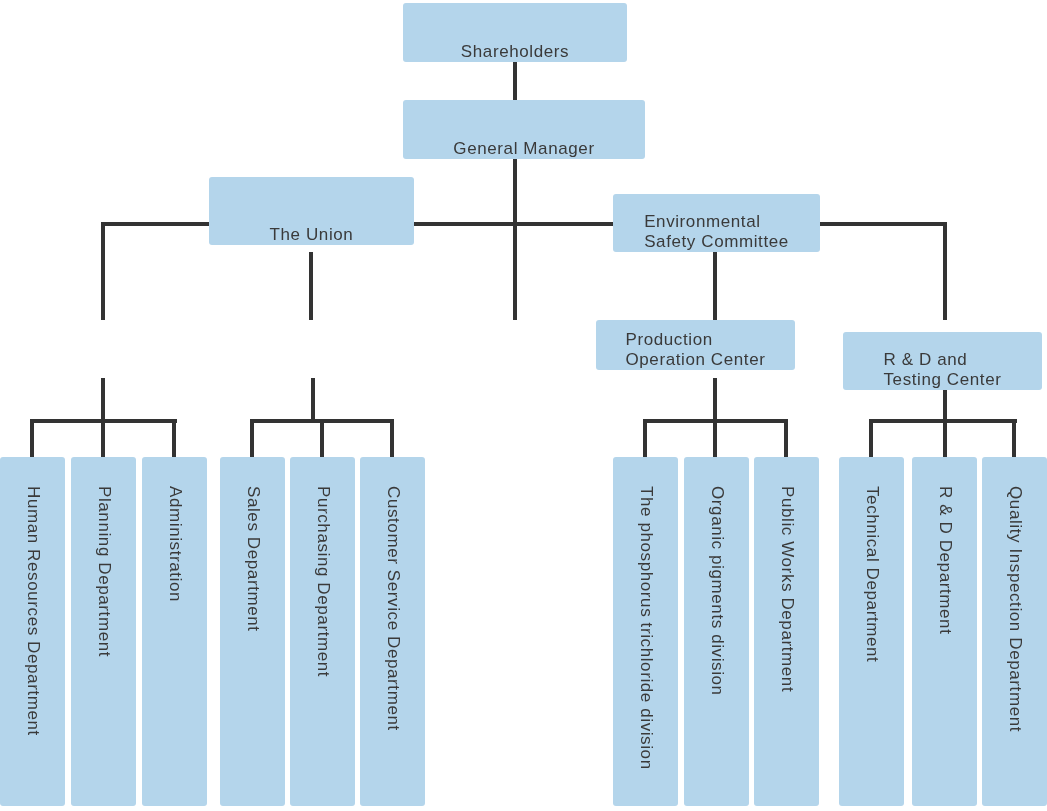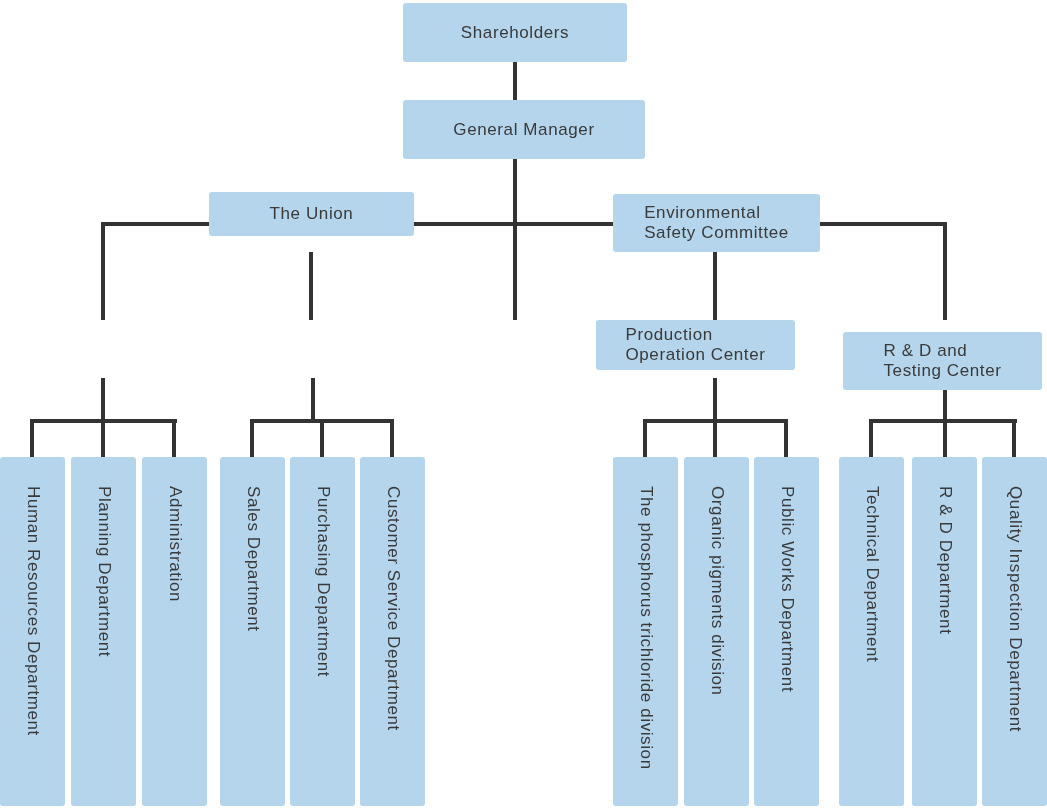--- a/index.html
+++ b/index.html
@@ -10,21 +10,21 @@
     background: #ffffff;
     font-family: "Liberation Sans", sans-serif;
     color: #3a3a3a;
     overflow: hidden;
   }
   .node {
     position: absolute;
     background: #b4d5eb;
     border-radius: 3px;
     display: flex;
-    align-items: center;
+    align-items: flex-end;
     justify-content: center;
     font-size: 17px;
     letter-spacing: 0.6px;
   }
   .lbl {
     white-space: pre-line;
     line-height: 20px;
     text-align: left;
   }
   .vcol {
@@ -81,21 +81,21 @@
   <div class="vline" style="left:943px;top:421px;height:36px"></div>
   <div class="vline" style="left:1012px;top:421px;height:36px"></div>
 
   <div class="node" style="left:403px;top:3px;width:224px;height:59px">
     <span class="lbl">Shareholders</span>
   </div>
   <div class="node" style="left:403px;top:100px;width:242px;height:59px">
     <span class="lbl">General Manager</span>
   </div>
 
-  <div class="node" style="left:209px;top:192px;width:205px;height:44px">
+  <div class="node" style="left:209px;top:177px;width:205px;height:68px">
     <span class="lbl">The Union</span>
   </div>
   <div class="node" style="left:613px;top:194px;width:207px;height:58px">
     <span class="lbl">Environmental
 Safety Committee</span>
   </div>
 
   <div class="node" style="left:596px;top:320px;width:199px;height:50px">
     <span class="lbl">Production
 Operation Center</span>

